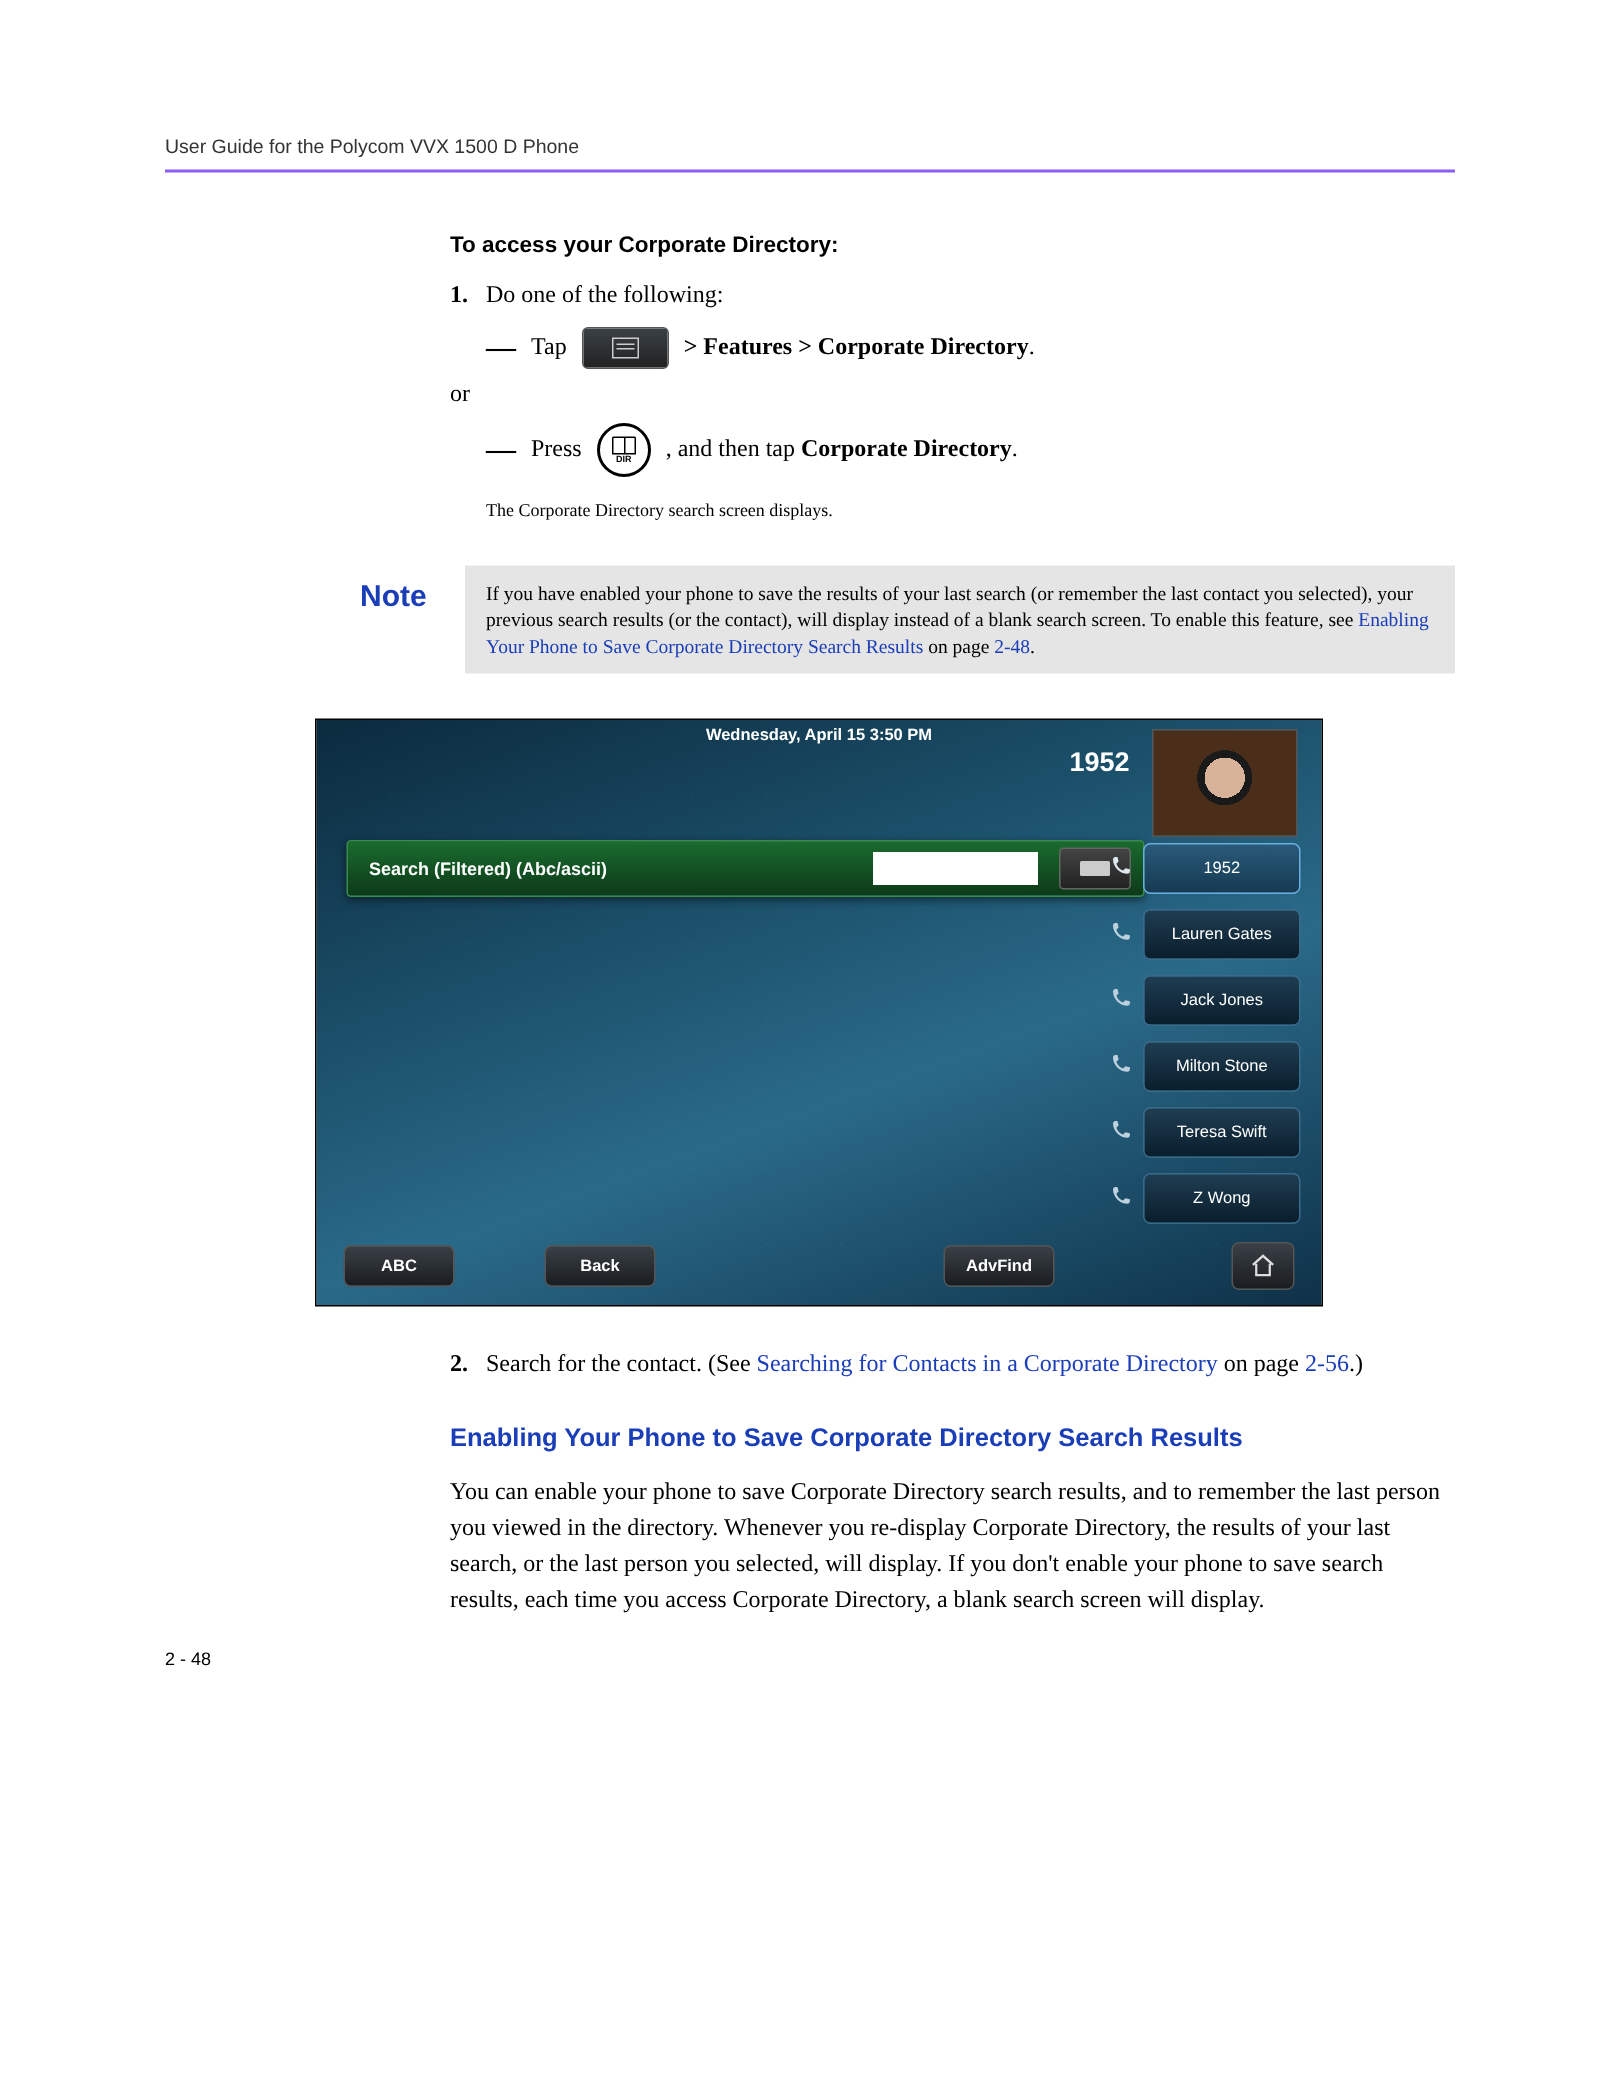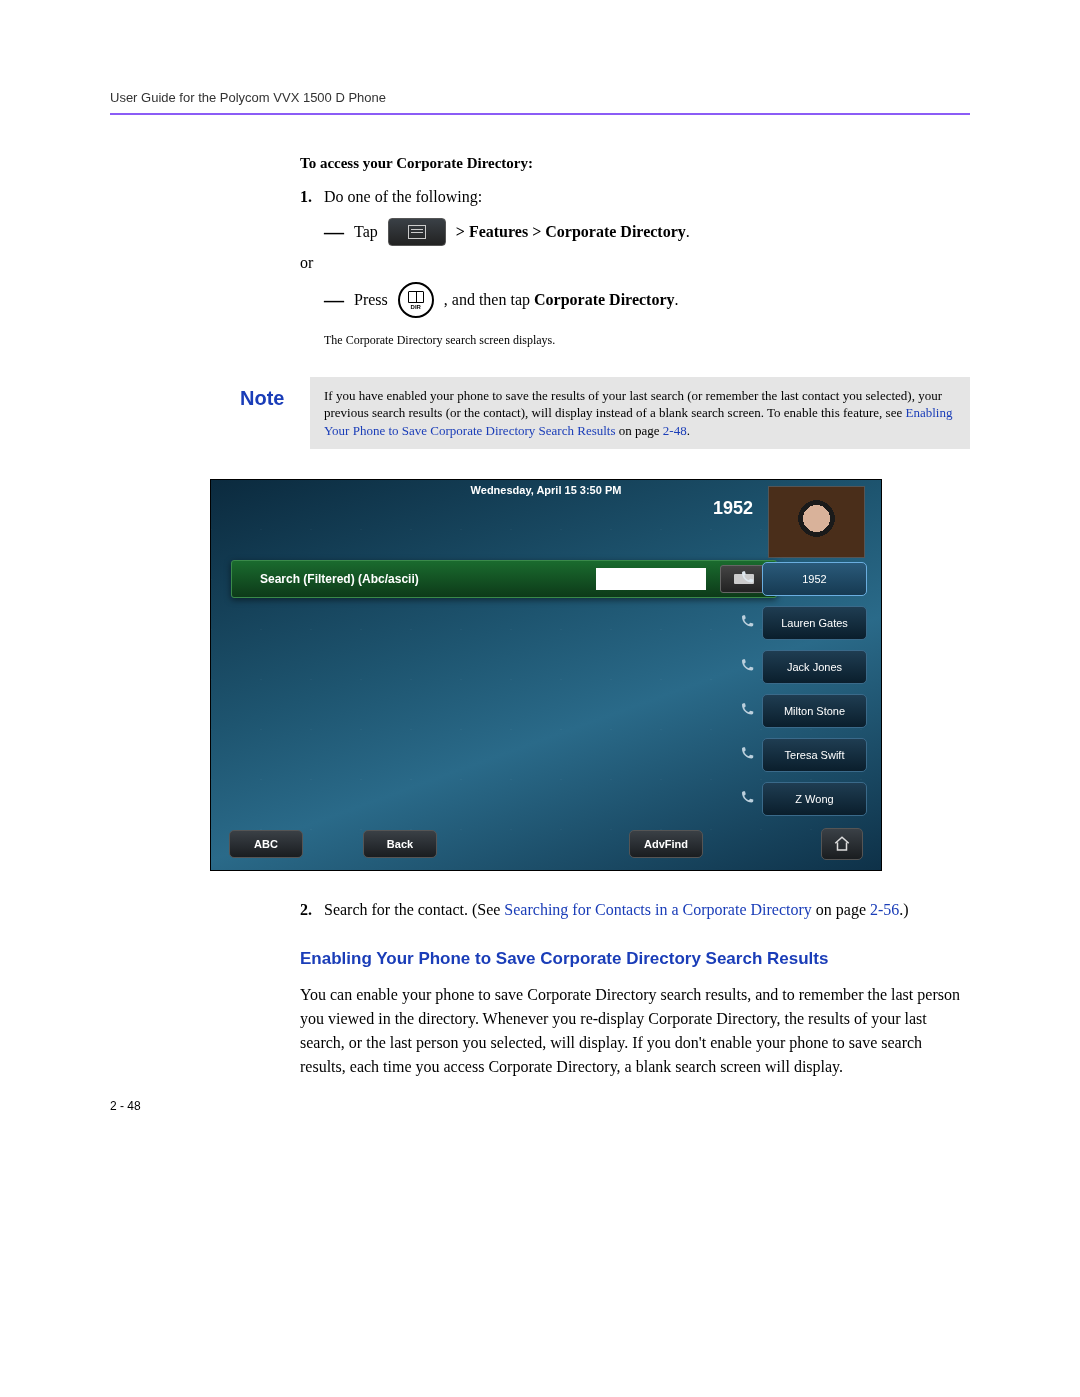--- a/index.html
+++ b/index.html
@@ -18,21 +18,21 @@
     font-size: 13px;
     color: #333;
     padding-bottom: 8px;
     border-bottom: 2px solid #8b5cf6;
     margin-bottom: 40px;
   }
   .content {
     margin-left: 190px;
   }
   .section-title {
-    font-family: Liberation Serif, serif;
+    font-family: Liberation Sans, sans-serif;
     font-weight: bold;
     font-size: 15px;
     margin-bottom: 16px;
   }
   .step-row {
     display: flex;
     align-items: flex-start;
     margin-bottom: 12px;
     font-size: 16px;
   }
@@ -167,21 +167,20 @@
   .search-bar {
     position: absolute;
     top: 80px; left: 20px;
     width: 530px; height: 36px;
     background: linear-gradient(#1a6b2e, #0d3a19);
     border: 1px solid #3a8a4a;
     border-radius: 3px;
     display: flex;
     align-items: center;
     box-shadow: 0 2px 6px rgba(0,0,0,0.5);
-    padding-left: 14px;
   }
   .search-label {
     font-size: 12px; font-weight: bold;
     padding-left: 14px;
     flex: 1;
   }
   .search-input {
     width: 110px; height: 22px;
     background: #fff;
     margin-right: 14px;

